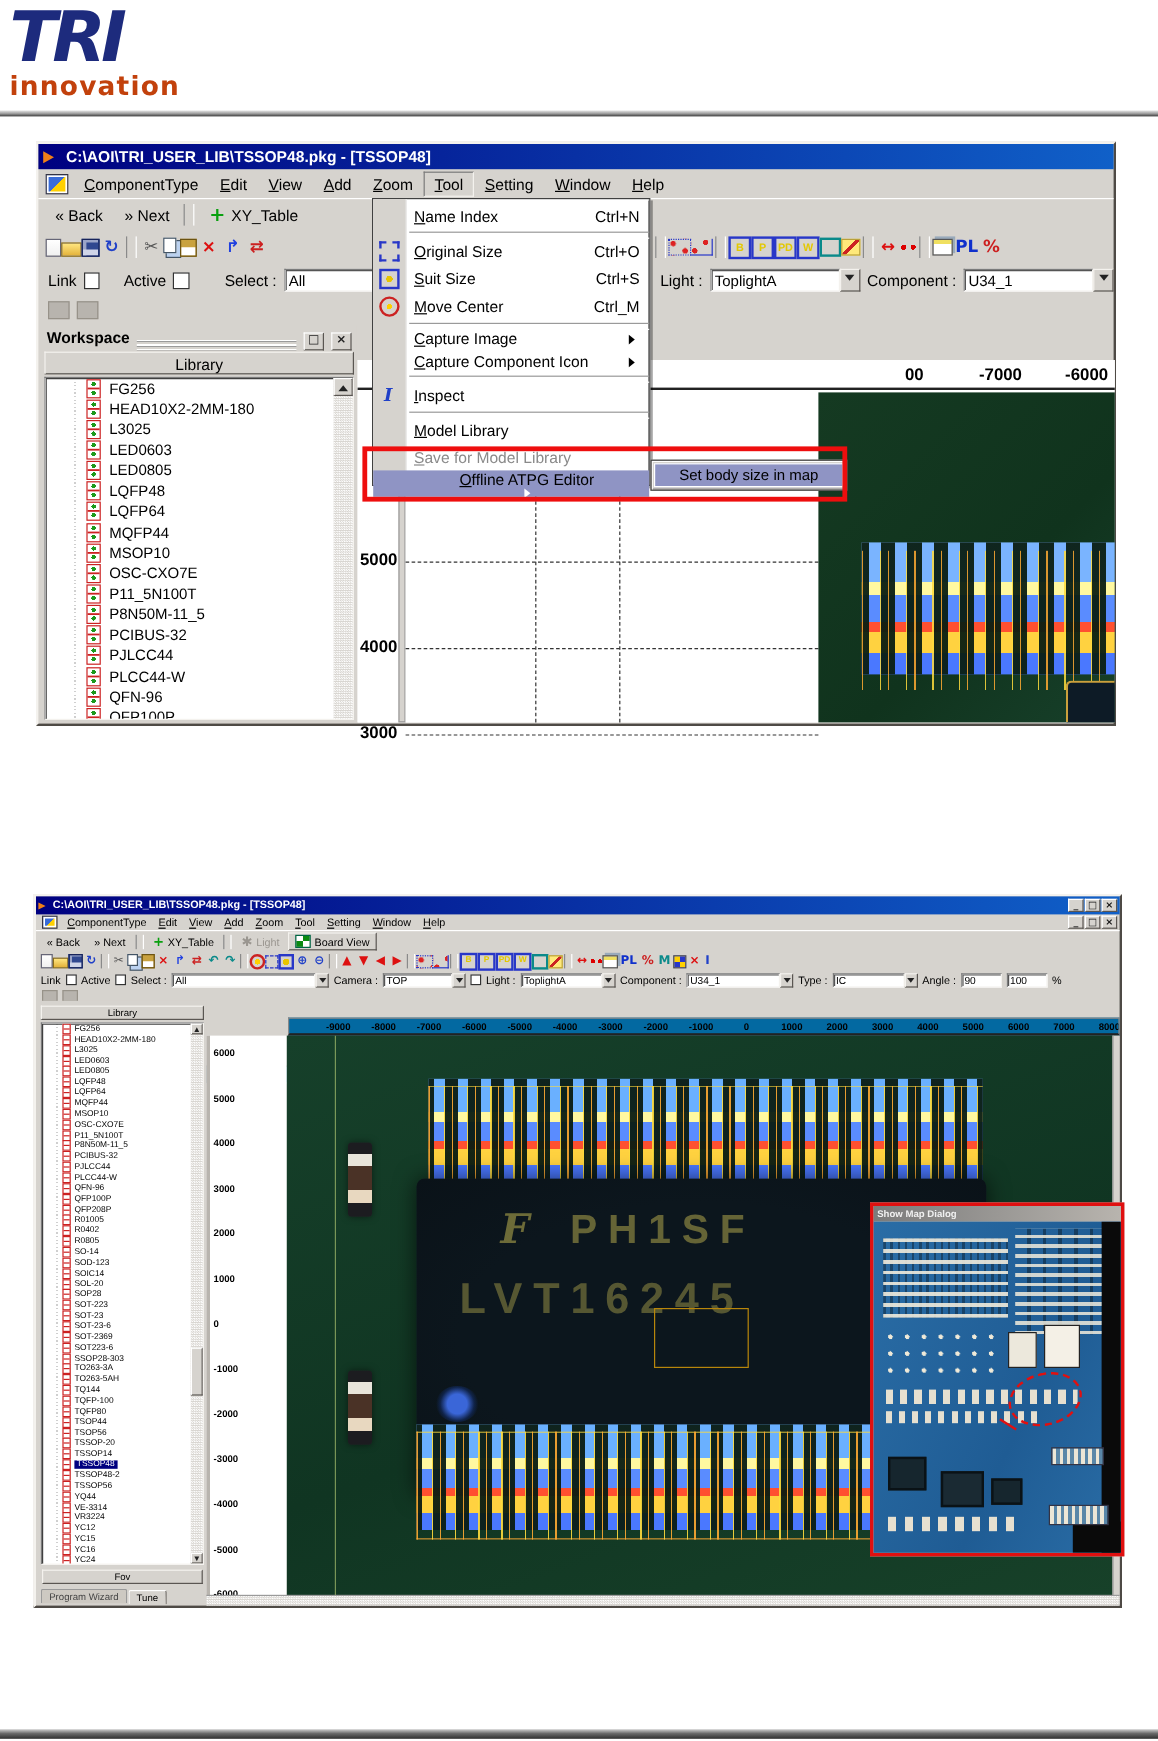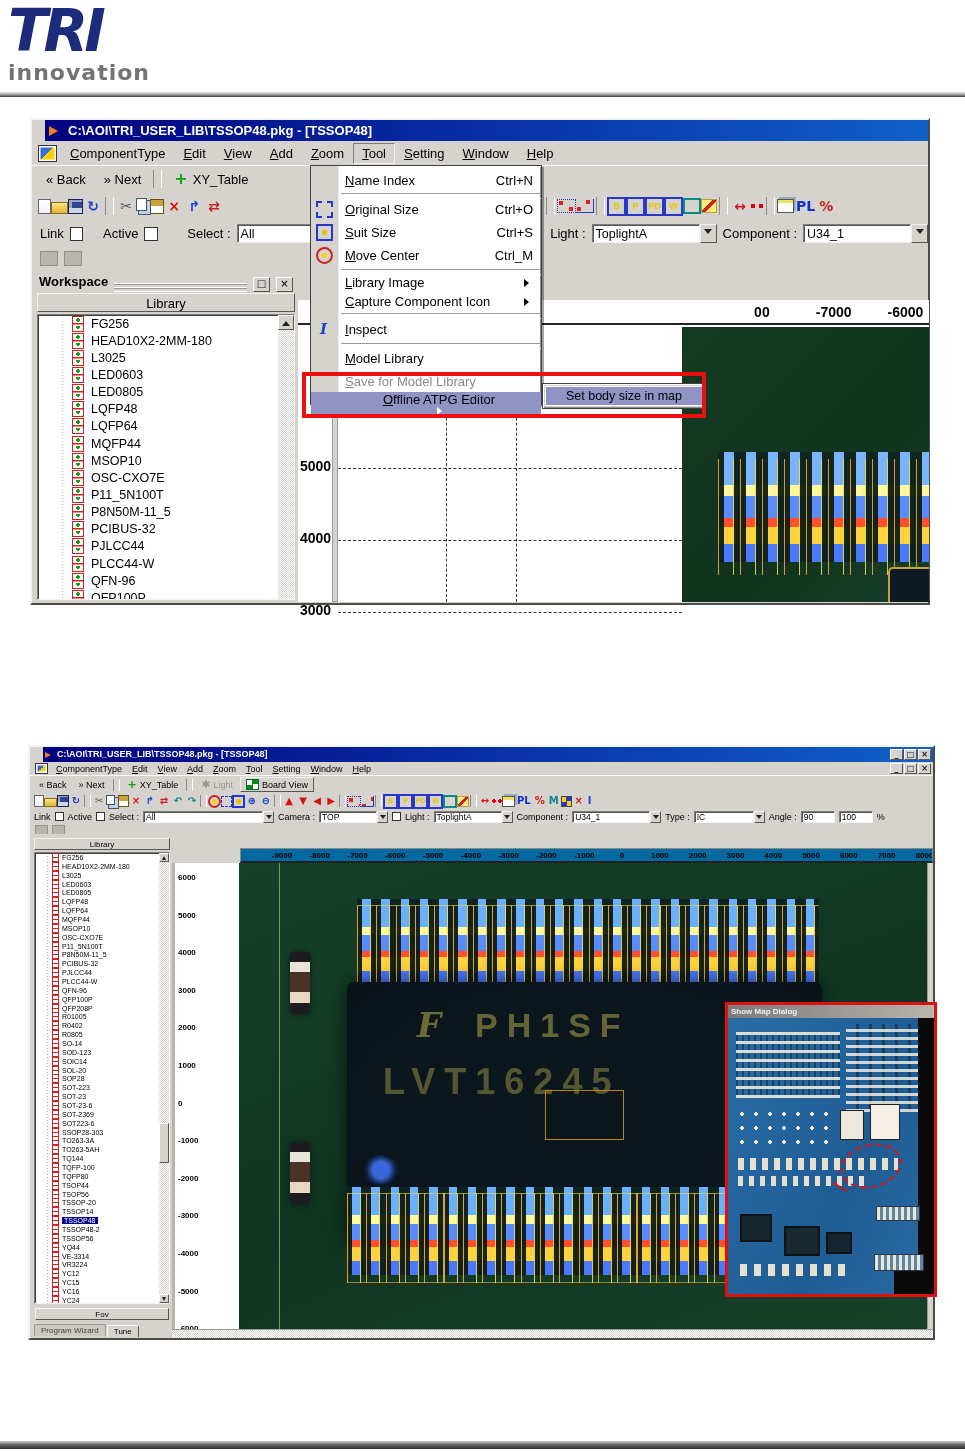--- a/index.html
+++ b/index.html
@@ -3,28 +3,28 @@
 <meta charset="utf-8">
 <style>
   html,body{margin:0;padding:0;}
   body{width:965px;height:1451px;background:#fff;position:relative;overflow:hidden;
        font-family:"Liberation Sans",sans-serif;-webkit-font-smoothing:none;}
   .abs{position:absolute;}
 
   
   #logo{left:8px;top:2px;width:200px;height:90px;}
   #logo .tri{font:italic 900 58px/58px "DejaVu Sans",sans-serif;color:#1d2b7d;letter-spacing:-4px;}
-  #logo .inv{font:bold 22px/22px "DejaVu Sans",sans-serif;color:#737373;letter-spacing:1px;margin-top:2px;}
+  #logo .inv{font:bold 22px/22px "DejaVu Sans",sans-serif;color:#c2410c;letter-spacing:1px;margin-top:2px;}
   .hrbar{left:0;width:965px;height:5px;background:linear-gradient(180deg,#e8e8e8,#9a9a9a 55%,#3a3a3a);}
   #hr-top{top:92px;}
   #hr-bottom{top:1441px;height:8px;background:linear-gradient(180deg,#cfcfcf,#6a6a6a 45%,#2e2e2e);}
 
   
   .win{background:#d6d3ce;border:2px solid;border-color:#f4f2ee #4e4a45 #4e4a45 #f4f2ee;box-sizing:border-box;}
-  .tbar{background:linear-gradient(90deg,#000080,#1060c8);color:#fff;display:flex;align-items:center;margin-left:13px;}
+  .tbar{background:linear-gradient(90deg,#000080,#1060c8);color:#fff;display:flex;align-items:center;}
   .sunk{background:#fff;border:1px solid;border-color:#7b7b7b #f4f2ee #f4f2ee #7b7b7b;box-shadow:inset 1px 1px 0 #404040;box-sizing:border-box;}
   .raise{border:1px solid;border-color:#f4f2ee #5a5652 #5a5652 #f4f2ee;box-sizing:border-box;}
   .dda{width:0;height:0;border:4px solid transparent;border-top:5px solid #222;margin-top:4px;}
   .ddbtn{background:#d6d3ce;border:1px solid;border-color:#f4f2ee #5a5652 #5a5652 #f4f2ee;display:flex;justify-content:center;box-sizing:border-box;}
   .chk{background:#fff;border:1px solid #333;box-sizing:border-box;}
   .tri-ico{width:0;height:0;border:5px solid transparent;border-left:9px solid #f08018;}
 
   
   .menurow{display:flex;align-items:center;}
   .m1{padding:3px 9px;font-size:13px;color:#000;}
@@ -442,21 +442,21 @@
       <span class="dd-label">Suit Size</span>
       <span class="dd-sc">Ctrl+S</span>
     </div>
     <div class="dd-row" style="height:23px;">
       <span class="dd-ic mcent"></span>
       <span class="dd-label">Move Center</span>
       <span class="dd-sc">Ctrl_M</span>
     </div>
     <div class="dd-sep"></div>
     <div class="dd-row" style="height:19px;">
-      <span class="dd-label">Library Image</span>
+      <span class="dd-label">Capture Image</span>
       <span class="dd-arr"></span>
     </div>
     <div class="dd-row" style="height:19px;">
       <span class="dd-label">Capture Component Icon</span>
       <span class="dd-arr"></span>
     </div>
     <div class="dd-sep"></div>
     <div class="dd-row" style="height:24px;">
       <span class="dd-ic" style="font:bold italic 15px/15px 'DejaVu Serif',serif;color:#2040c8;left:9px;">I</span>
       <span class="dd-label">Inspect</span>

